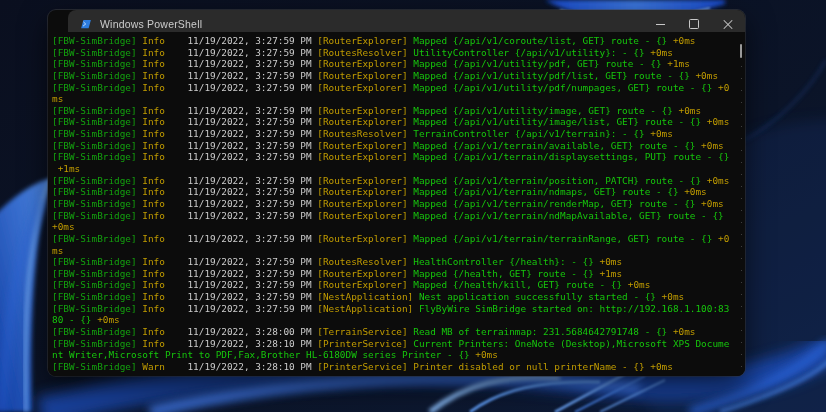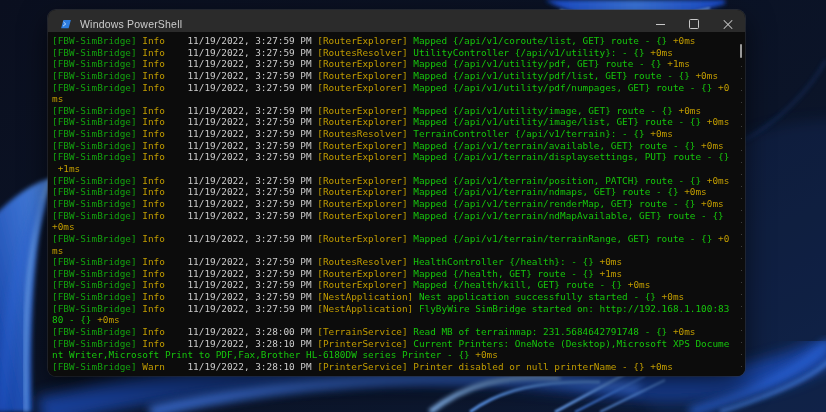--- a/index.html
+++ b/index.html
@@ -12,21 +12,21 @@
 
   
   .window{
     position:absolute;left:48px;top:10px;width:697px;height:366px;z-index:2;
     border-radius:8px;
     background:#0c0c0c;
     box-shadow:0 10px 28px rgba(0,0,0,.6),0 0 0 1px rgba(80,80,80,.45);
   }
   .titlebar{
     height:28px;border-radius:8px 8px 0 0;background:#2b2b2b;
-    display:flex;align-items:center;
+    display:flex;align-items:center;margin-left:20px;
   }
   .ps-icon{width:12px;height:12px;margin:0 8px 0 12px;flex:0 0 auto;display:block;}
   .title-text{font-size:10.5px;color:#cccccc;letter-spacing:.2px;white-space:nowrap;}
   .caption-buttons{margin-left:auto;display:flex;height:100%;}
   .cap-btn{width:34px;height:100%;display:flex;align-items:center;justify-content:center;cursor:default;}
   .glyph-min{width:9px;height:1px;background:#c8c8c8;display:block;}
   .glyph-max{width:8px;height:8px;border:1px solid #c8c8c8;border-radius:1.5px;display:block;}
   .glyph-close{position:relative;width:10px;height:10px;display:block;}
   .glyph-close::before,.glyph-close::after{
     content:"";position:absolute;left:-1px;top:4.5px;width:12px;height:1px;background:#c8c8c8;

